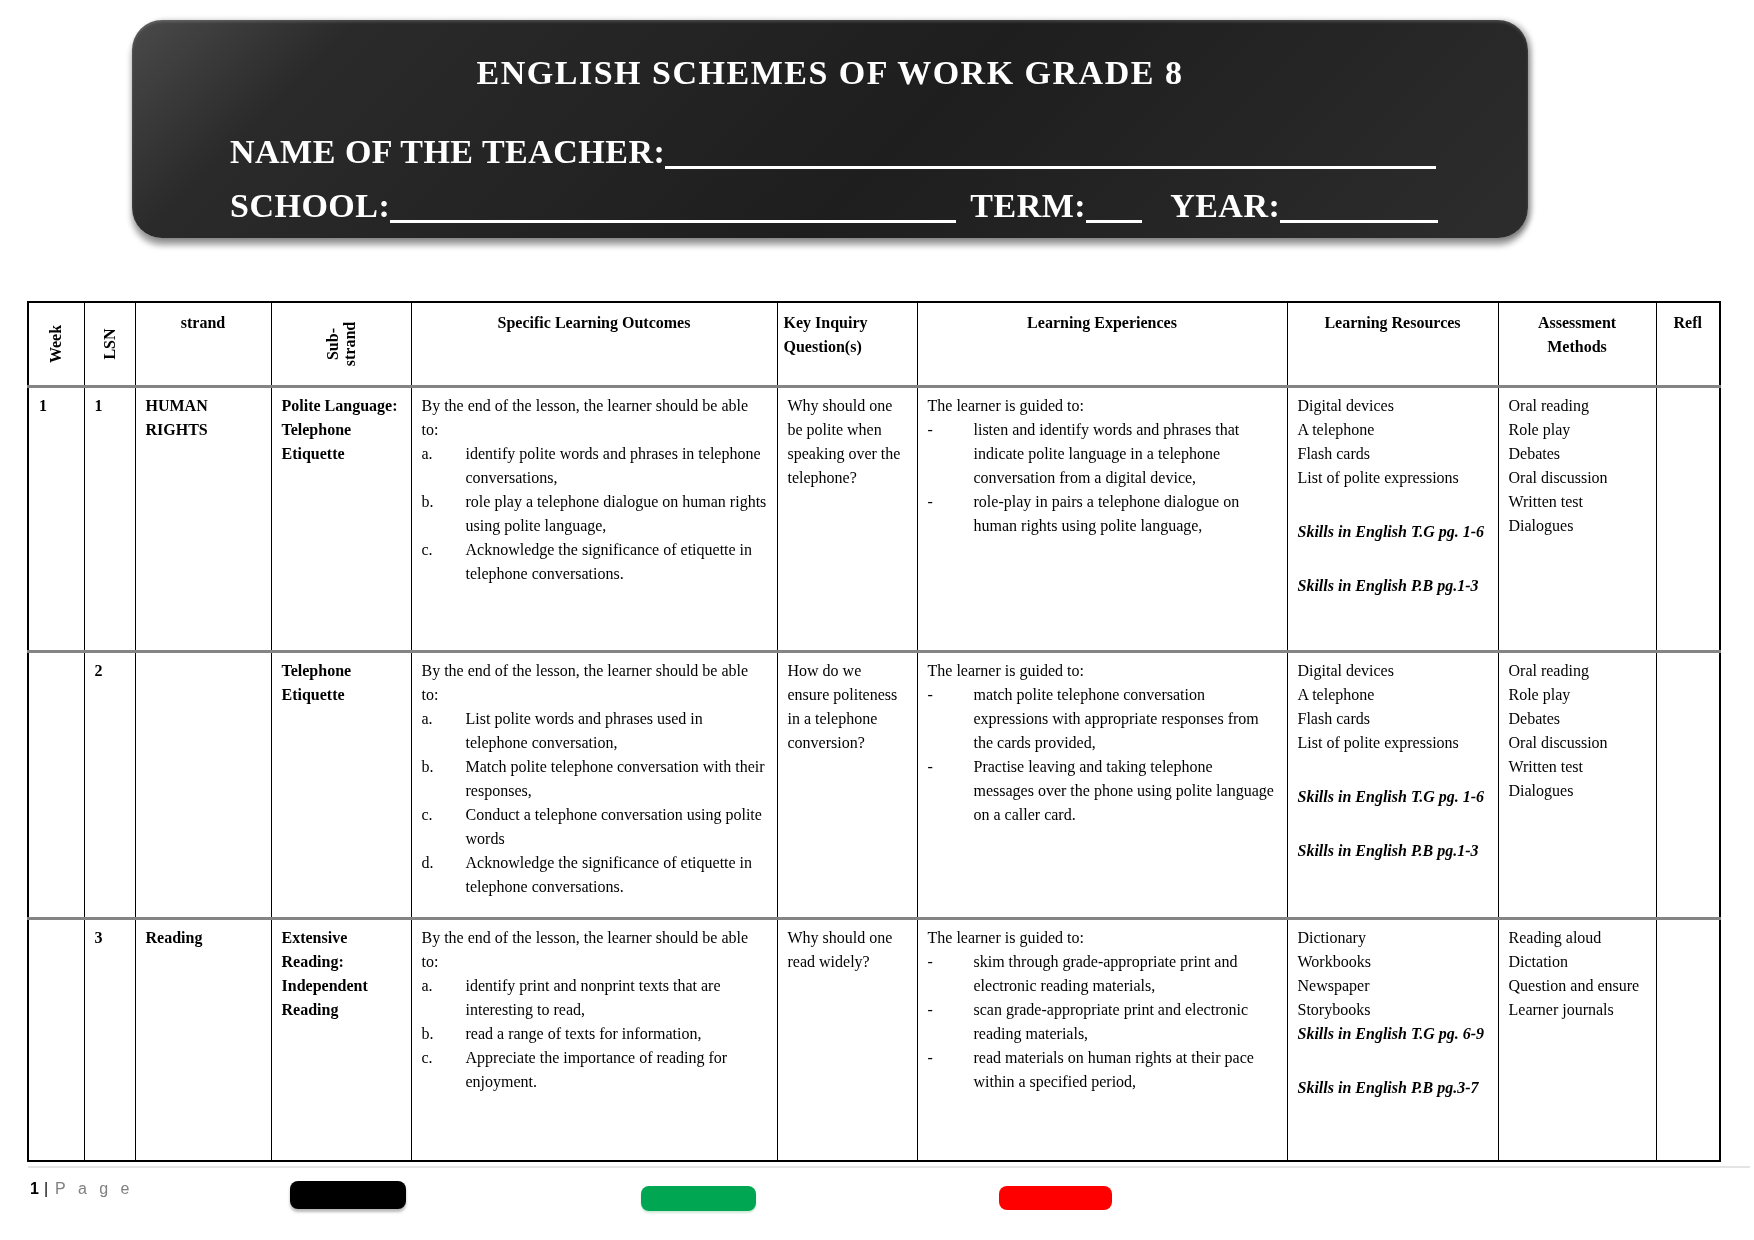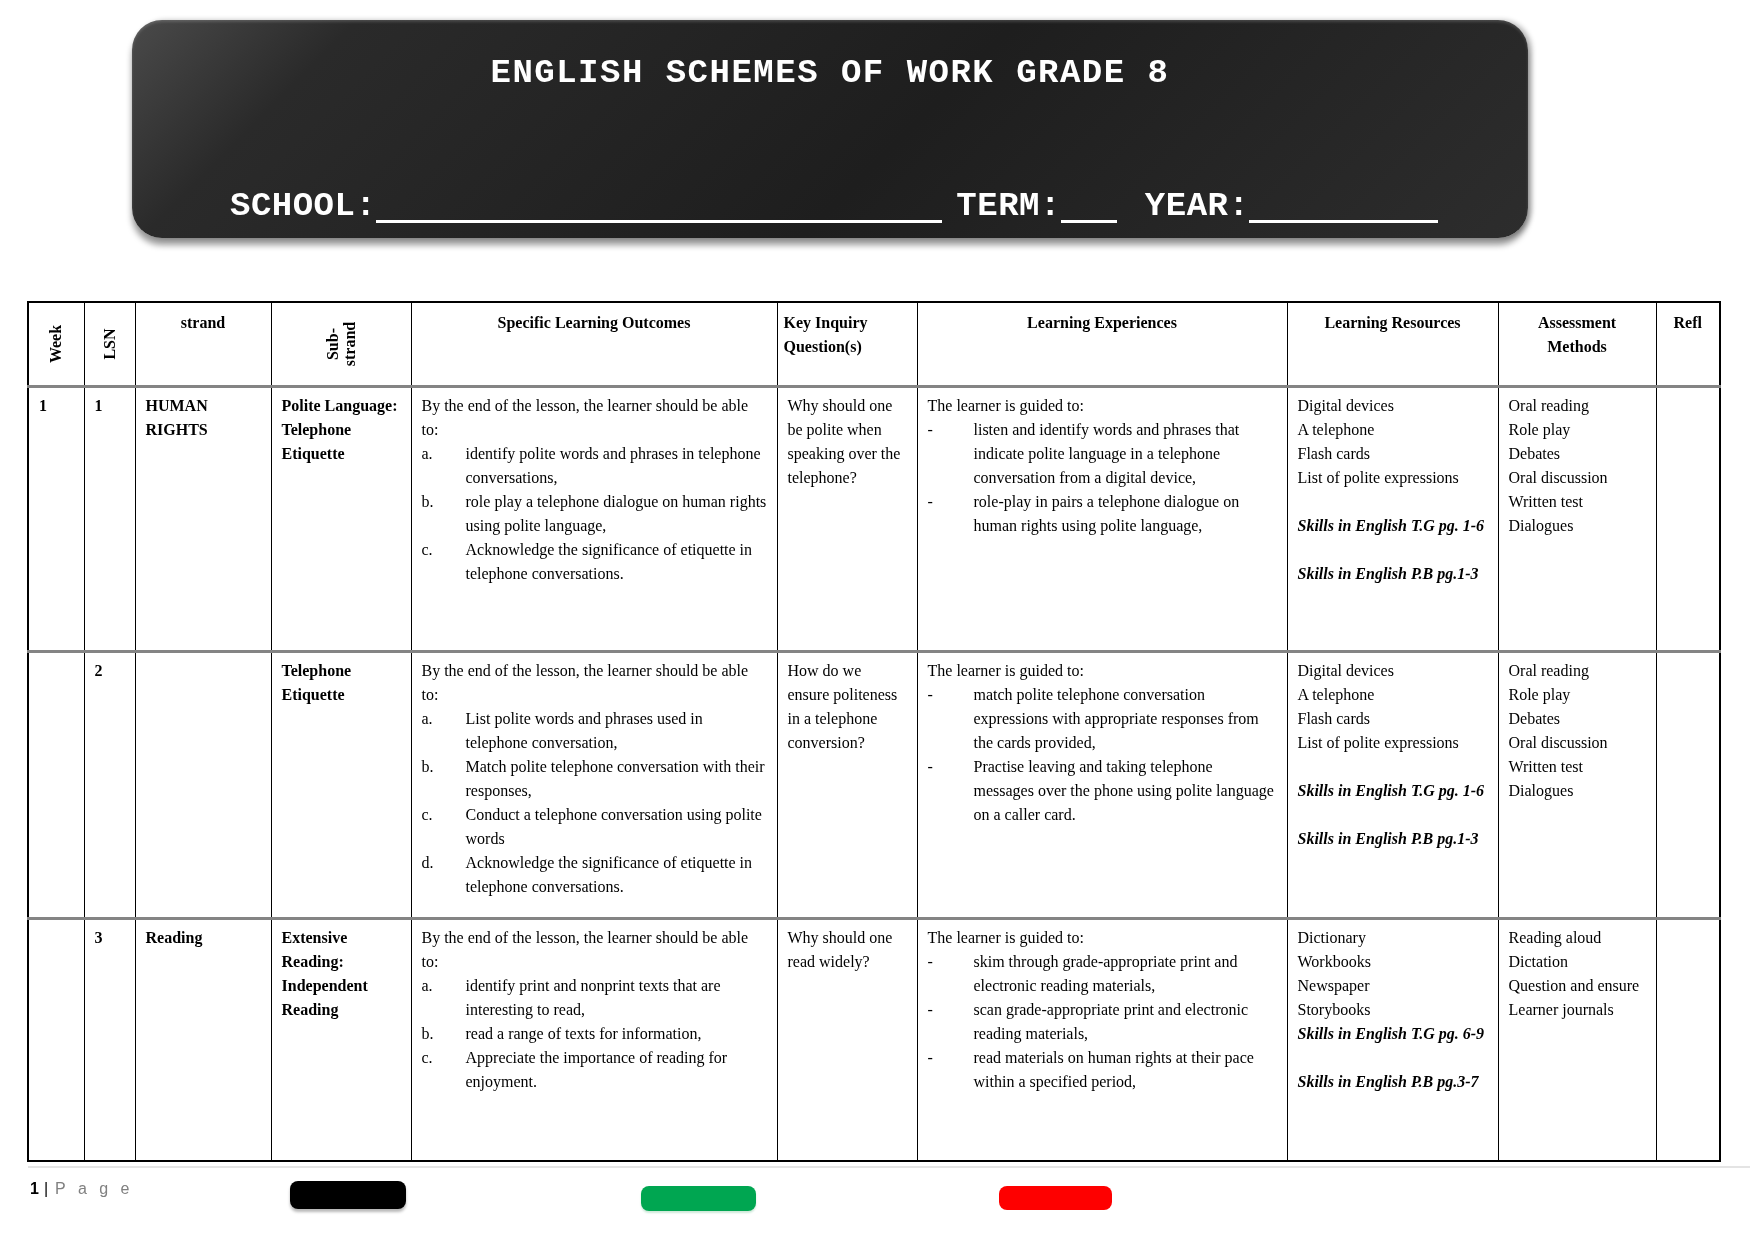--- a/index.html
+++ b/index.html
@@ -8,21 +8,21 @@
     background:#ffffff; overflow:hidden;
     font-family:"Liberation Serif", serif; color:#000;
   }
 
   
   .banner {
     position:absolute; left:132px; top:20px; width:1396px; height:218px;
     border-radius:30px;
     background:linear-gradient(135deg,#4a4a4a 0%,#2a2a2a 14%,#1e1e1e 55%,#2d2d2d 100%);
     box-shadow:0 7px 6px rgba(0,0,0,0.40), 4px 0 5px rgba(0,0,0,0.25), inset 0 2px 3px rgba(255,255,255,0.16);
-    font-family:Liberation Mono, monospace; color:#fff;
+    font-family:Liberation Serif, serif; color:#fff;
   }
   .banner-title {
     position:absolute; left:0; right:0; top:34px;
     text-align:center; font-size:34px; font-weight:bold; letter-spacing:1.5px;
   }
   .banner-line {
     position:absolute; display:flex; align-items:flex-end;
     font-size:34px; font-weight:bold; letter-spacing:0.5px; line-height:40px;
   }
   .line-teacher { left:98px; right:92px; top:112px; }
@@ -50,41 +50,45 @@
   .rotwrap { height:82px; display:flex; align-items:center; justify-content:center; }
   .vert { display:inline-block; transform:rotate(-90deg); white-space:nowrap; font-weight:bold; }
   .vert2 { line-height:17px; text-align:center; }
   th.kiq-h { text-align:left; }
   td.num, td.bold { font-weight:bold; }
   .li { display:flex; }
   .li .m { flex:none; width:44px; }
   .li.dash .m { width:46px; }
   .li .t { flex:1; }
   .res.ref { font-weight:bold; font-style:italic; }
-  .res.gap { margin-top:24px; }
+  .res.gap { margin-top:30px; }
 
   
   .footer-rule { position:absolute; left:28px; right:4px; top:1166px; height:2px; background:#e4e4e4; }
   .pagefoot {
     position:absolute; left:30px; top:1180px;
     font-family:"Liberation Sans", sans-serif; font-size:16px; color:#808080;
   }
   .pagefoot .n { color:#000; font-weight:bold; letter-spacing:0; }
   .pagefoot .sep { color:#000; margin:0 7px 0 5px; font-weight:normal; }
   .pagefoot .pl { letter-spacing:4px; }
   .color-bar { position:absolute; border-radius:8px; }
   .bar-0 { left:290px; top:1181px; width:116px; height:28px; box-shadow:0 3px 3px #b9b9b9; }
   .bar-1 { left:641px; top:1186px; width:115px; height:25px; box-shadow:0 2px 2px #cfe9da; }
   .bar-2 { left:999px; top:1186px; width:113px; height:24px; }
 </style>
 </head>
 <body>
 
 <div class="banner">
   <div class="banner-title">ENGLISH SCHEMES OF WORK GRADE 8</div>
+  <div class="banner-line line-teacher">
+    <span>NAME OF THE TEACHER:</span>
+    <span class="fill-line grow"></span>
+  </div>
   <div class="banner-line line-school">
     <span>SCHOOL:</span>
     <span class="fill-line school-line"></span>
     <span class="gap14">TERM:</span>
     <span class="fill-line term-line"></span>
     <span class="gap26">YEAR:</span>
     <span class="fill-line grow"></span>
   </div>
 </div>
 

